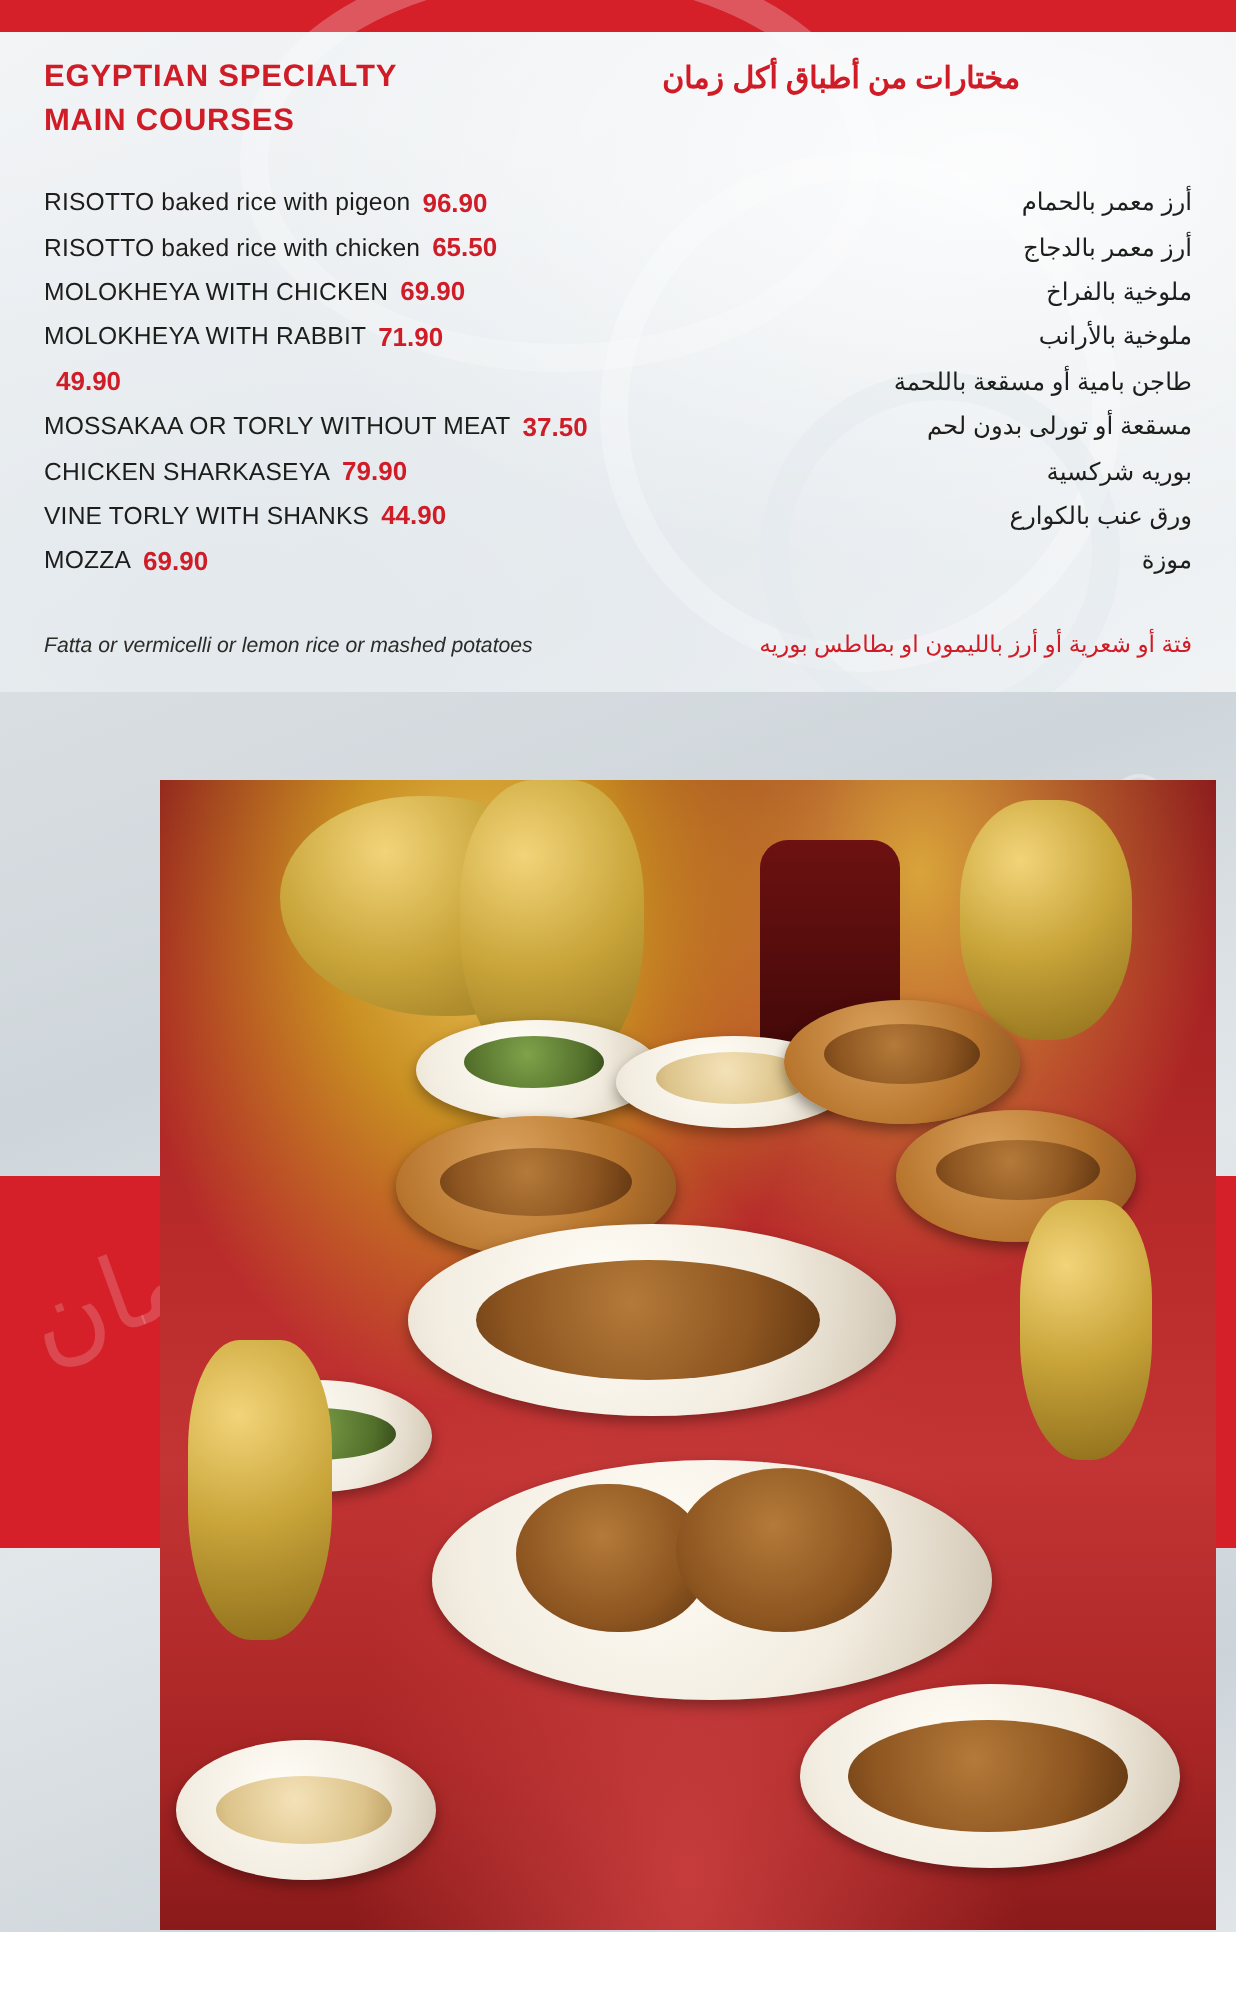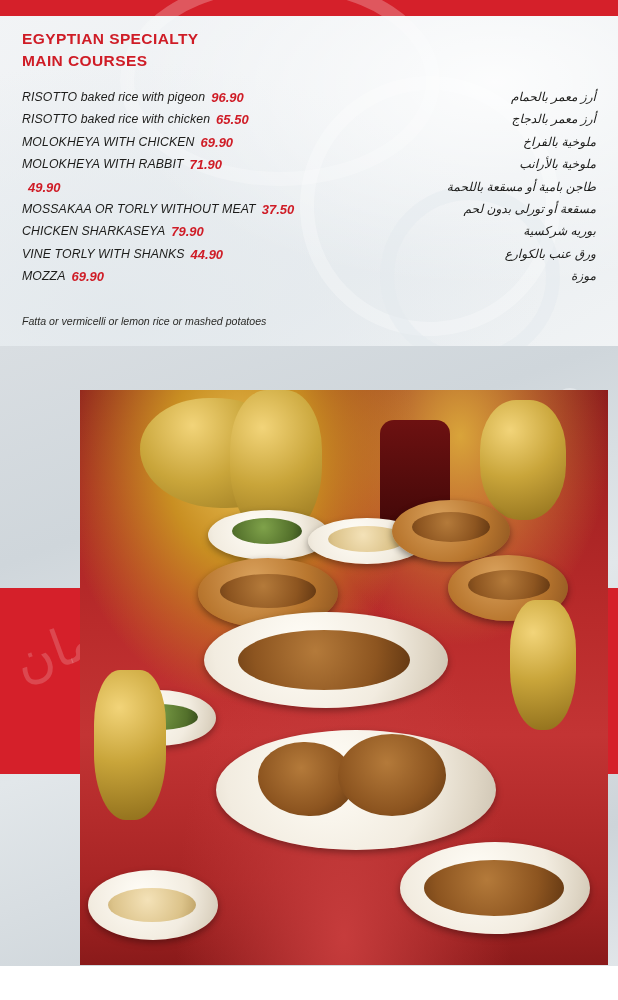--- a/index.html
+++ b/index.html
@@ -78,23 +78,22 @@
 
   
   .menu {
     position: absolute;
     top: 90px; left: 0;
     width: 618px;
     padding: 0 22px;
   }
   .row {
     display: flex;
-    align-items: flex-start;
+    align-items: center;
     height: 22.4px;
-    font-style: italic;
   }
   .name {
     color: #1d1d1b;
     font-size: 12.3px;
     letter-spacing: .1px;
     white-space: nowrap;
     flex: 0 0 auto;
   }
   .price {
     color: #cf1c26;
@@ -224,20 +223,21 @@
   <div class="body-bg"></div>
 
   <div class="watermark">أكل زمان</div>
   <div class="watermark2">®</div>
 
   <div class="head-wrap">
     <div class="head-en">
       <div>EGYPTIAN SPECIALTY</div>
       <div>MAIN COURSES</div>
     </div>
+    <div class="head-ar">مختارات من أطباق أكل زمان</div>
   </div>
 
   <div class="menu">
 
     <div class="row">
       <span class="name">RISOTTO baked rice with pigeon</span>
       <span class="price">96.90</span>
       <span class="spacer"></span>
       <span class="ar">أرز معمر بالحمام</span>
     </div>
@@ -293,20 +293,21 @@
     <div class="row">
       <span class="name">MOZZA</span>
       <span class="price">69.90</span>
       <span class="spacer"></span>
       <span class="ar">موزة</span>
     </div>
 
     <div class="note-row">
       <span class="note-en">Fatta or vermicelli or lemon rice or mashed potatoes</span>
       <span class="spacer"></span>
+      <span class="note-ar">فتة أو شعرية  أو أرز بالليمون او بطاطس بوريه</span>
     </div>
 
   </div>
 
   <div class="mid-band"></div>
 
   <div class="photo" title="">
     <div class="photo-inner">
 
       <div class="blob brass" style="width:150px;height:110px;top:8px;left:60px;border-radius:48% 52% 44% 56%;"></div>

